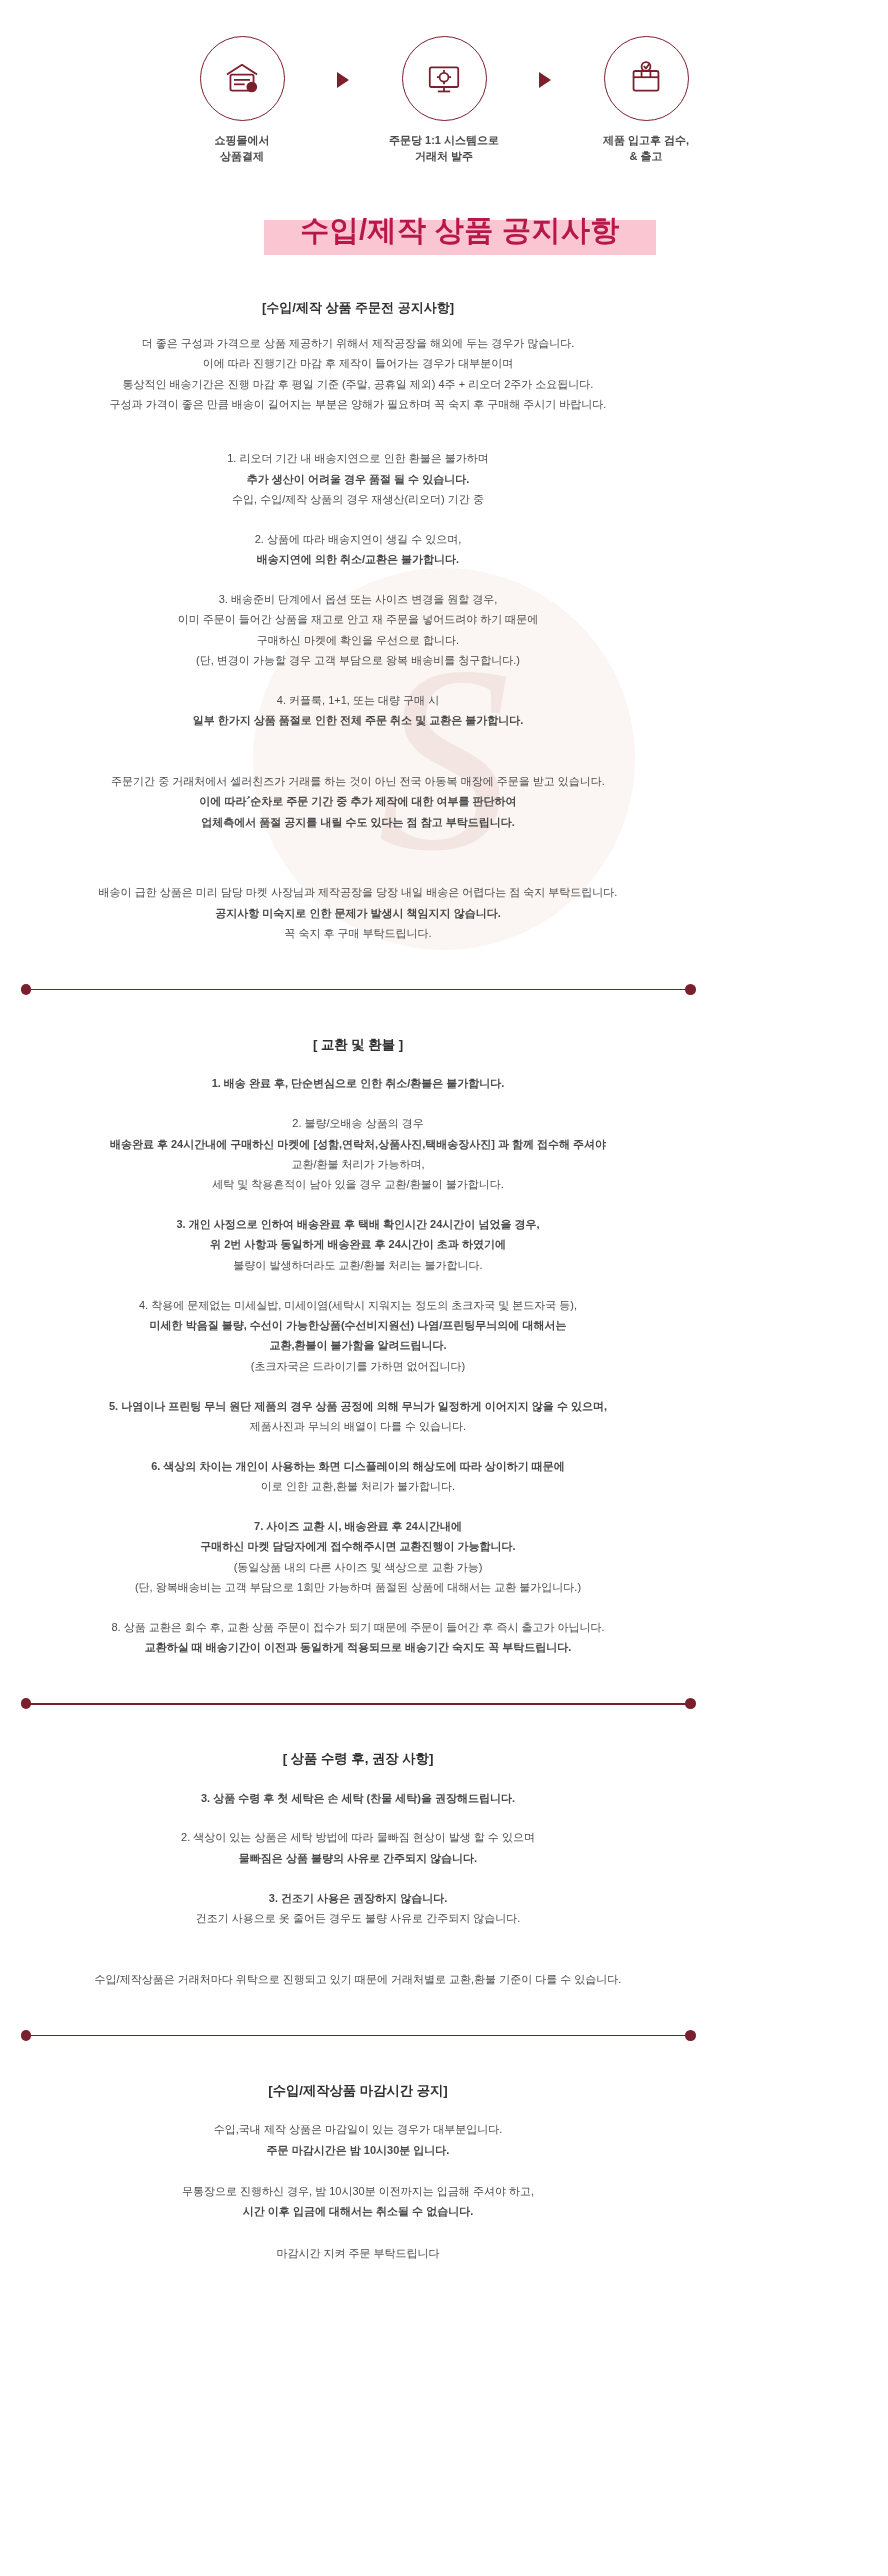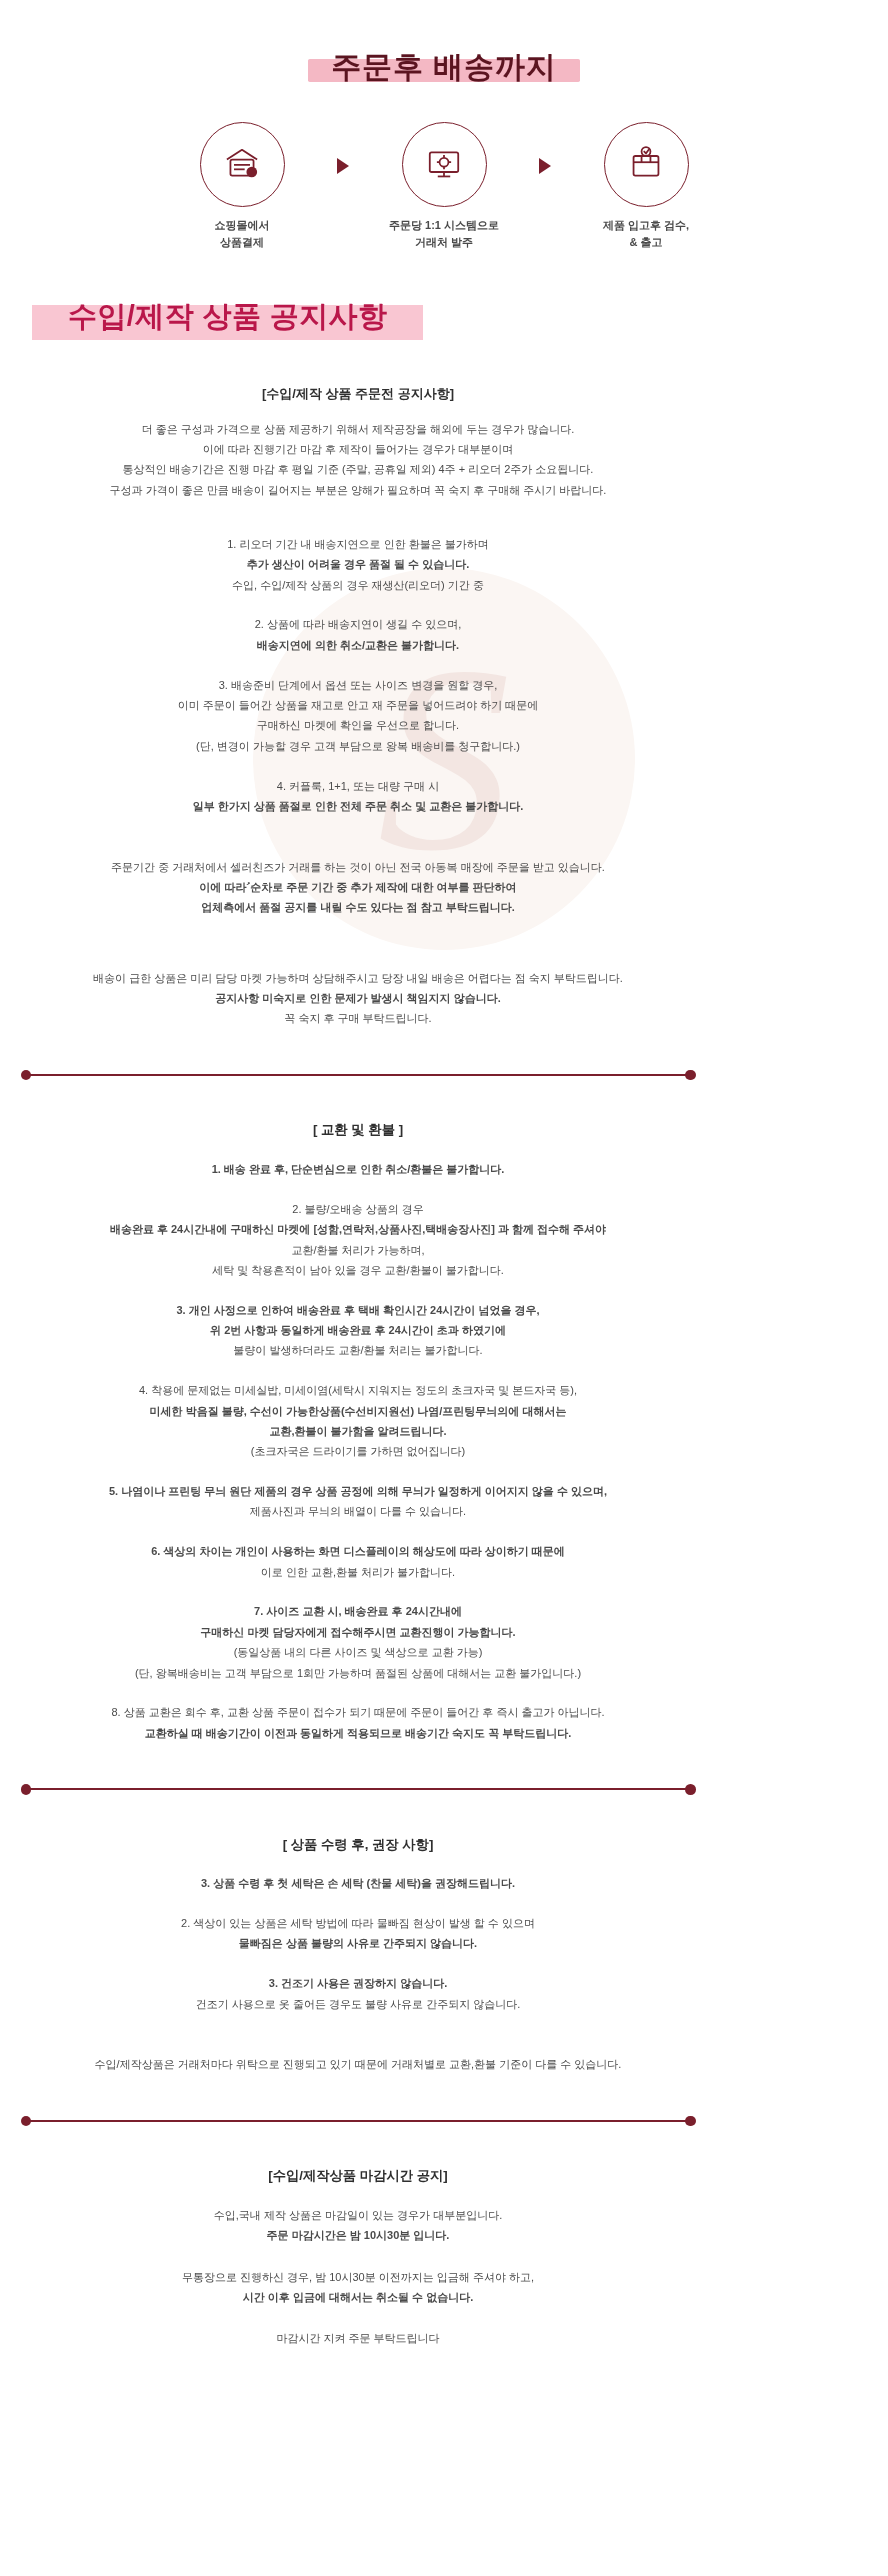--- a/index.html
+++ b/index.html
@@ -83,21 +83,21 @@
     margin-top: 36px;
     width: 0; height: 0;
     border-left: 12.4px solid #7a1f2c;
     border-top: 8px solid transparent;
     border-bottom: 8px solid transparent;
   }
 
   
   .pink-title-wrap {
     display: flex;
-    justify-content: flex-start;
+    justify-content: center;
     margin-bottom: 39px;
     padding-left: 32px;
   }
   .pink-title {
     position: relative;
     font-size: 29px;
     font-weight: bold;
     color: #b9174a;
     padding: 5.3px 36px 9px 36px;
     letter-spacing: 0.4px;
@@ -194,26 +194,20 @@
   }
   .item { margin-bottom: 19.5px; }
 </style>
 </head>
 <body>
 
 <div class="page">
 
   <div class="watermark"></div>
 
-  <div class="top-title-wrap">
-    <div class="top-title">
-      <span class="hl"></span>
-      <span>주문후 배송까지</span>
-    </div>
-  </div>
 
   <div class="flow">
 
     <div class="flow-step">
       <div class="flow-circle">
         <svg width="48" height="48" viewBox="0 0 54 54" fill="none" stroke="#7a1f2c" stroke-width="2">
           <path d="M10 22 L27 11 L44 22" stroke-linejoin="round"></path>
           <rect x="14" y="22" width="26" height="18" rx="2"></rect>
           <line x1="18" y1="28" x2="36" y2="28"></line>
           <line x1="18" y1="33" x2="30" y2="33"></line>
@@ -305,21 +299,21 @@
 
     <div class="blk">
       <p class="line">주문기간 중 거래처에서 셀러친즈가 거래를 하는 것이 아닌 전국 아동복 매장에 주문을 받고 있습니다.</p>
       <p class="line red-b">이에 따라 ُ순차로 주문 기간 중 추가 제작에 대한 여부를 판단하여</p>
       <p class="line red-b">업체측에서 품절 공지를 내릴 수도 있다는 점 참고 부탁드립니다.</p>
     </div>
 
     <div class="gap-xl"></div>
 
     <div class="blk">
-      <p class="line">배송이 급한 상품은 미리 담당 마켓 가능하며 상담해주시고 당장 내일 배송은 어렵다는 점 숙지 부탁드립니다.</p>
+      <p class="line">배송이 급한 상품은 미리 담당 마켓 사장님과 제작공장을 당장 내일 배송은 어렵다는 점 숙지 부탁드립니다.</p>
       <p class="line red-b">공지사항 미숙지로 인한 문제가 발생시 책임지지 않습니다.</p>
       <p class="line">꼭 숙지 후 구매 부탁드립니다.</p>
     </div>
 
     <div class="divider">
       <span class="dot l"></span>
       <span class="bar"></span>
       <span class="dot r"></span>
     </div>
 

